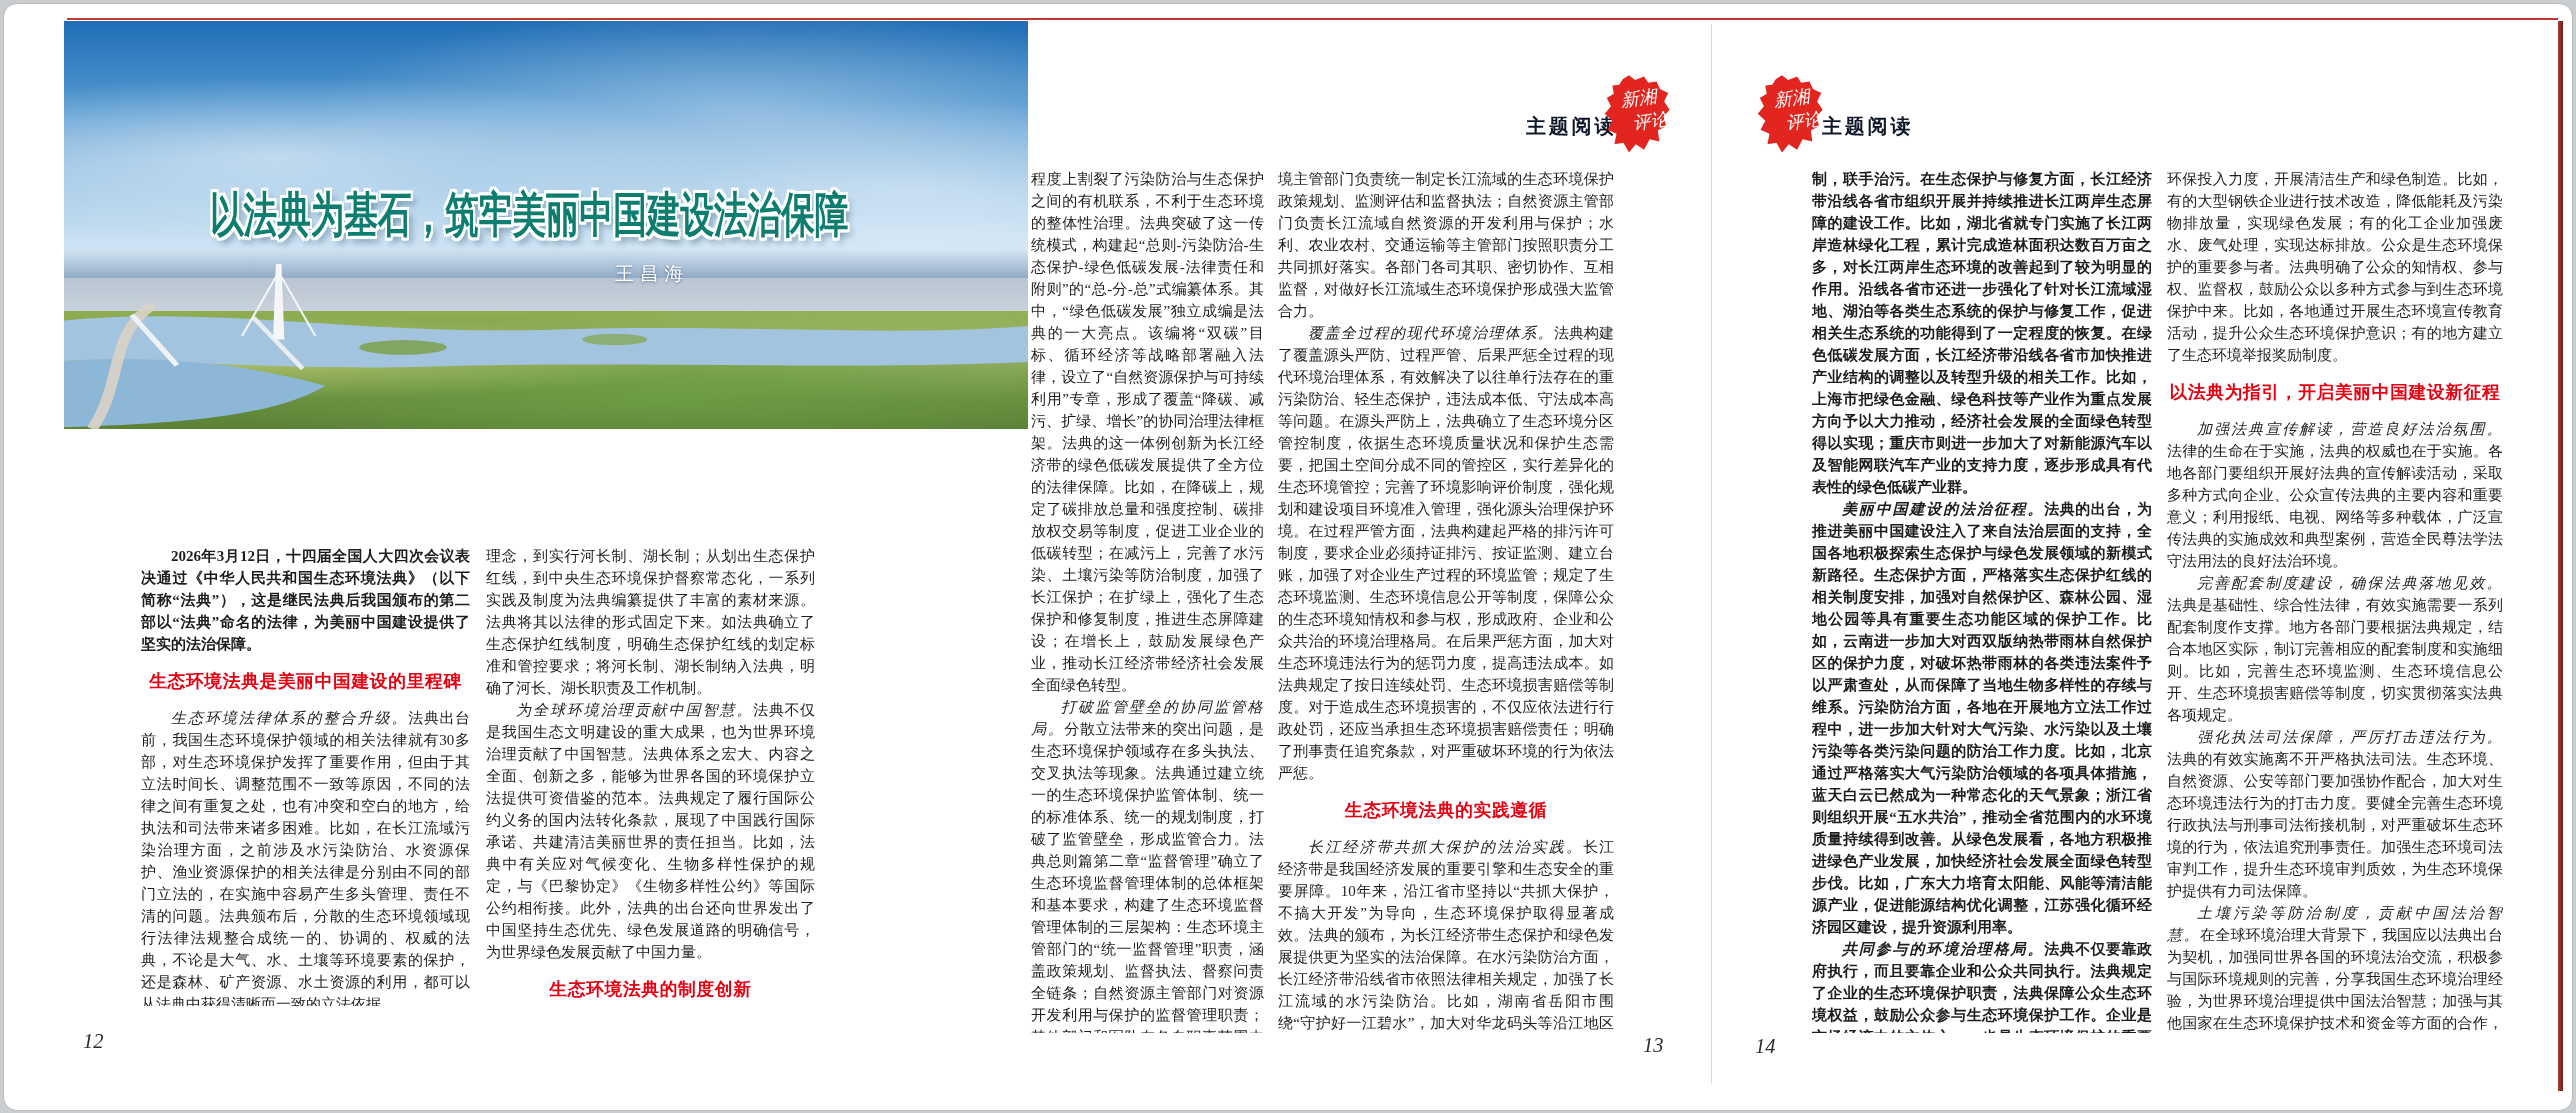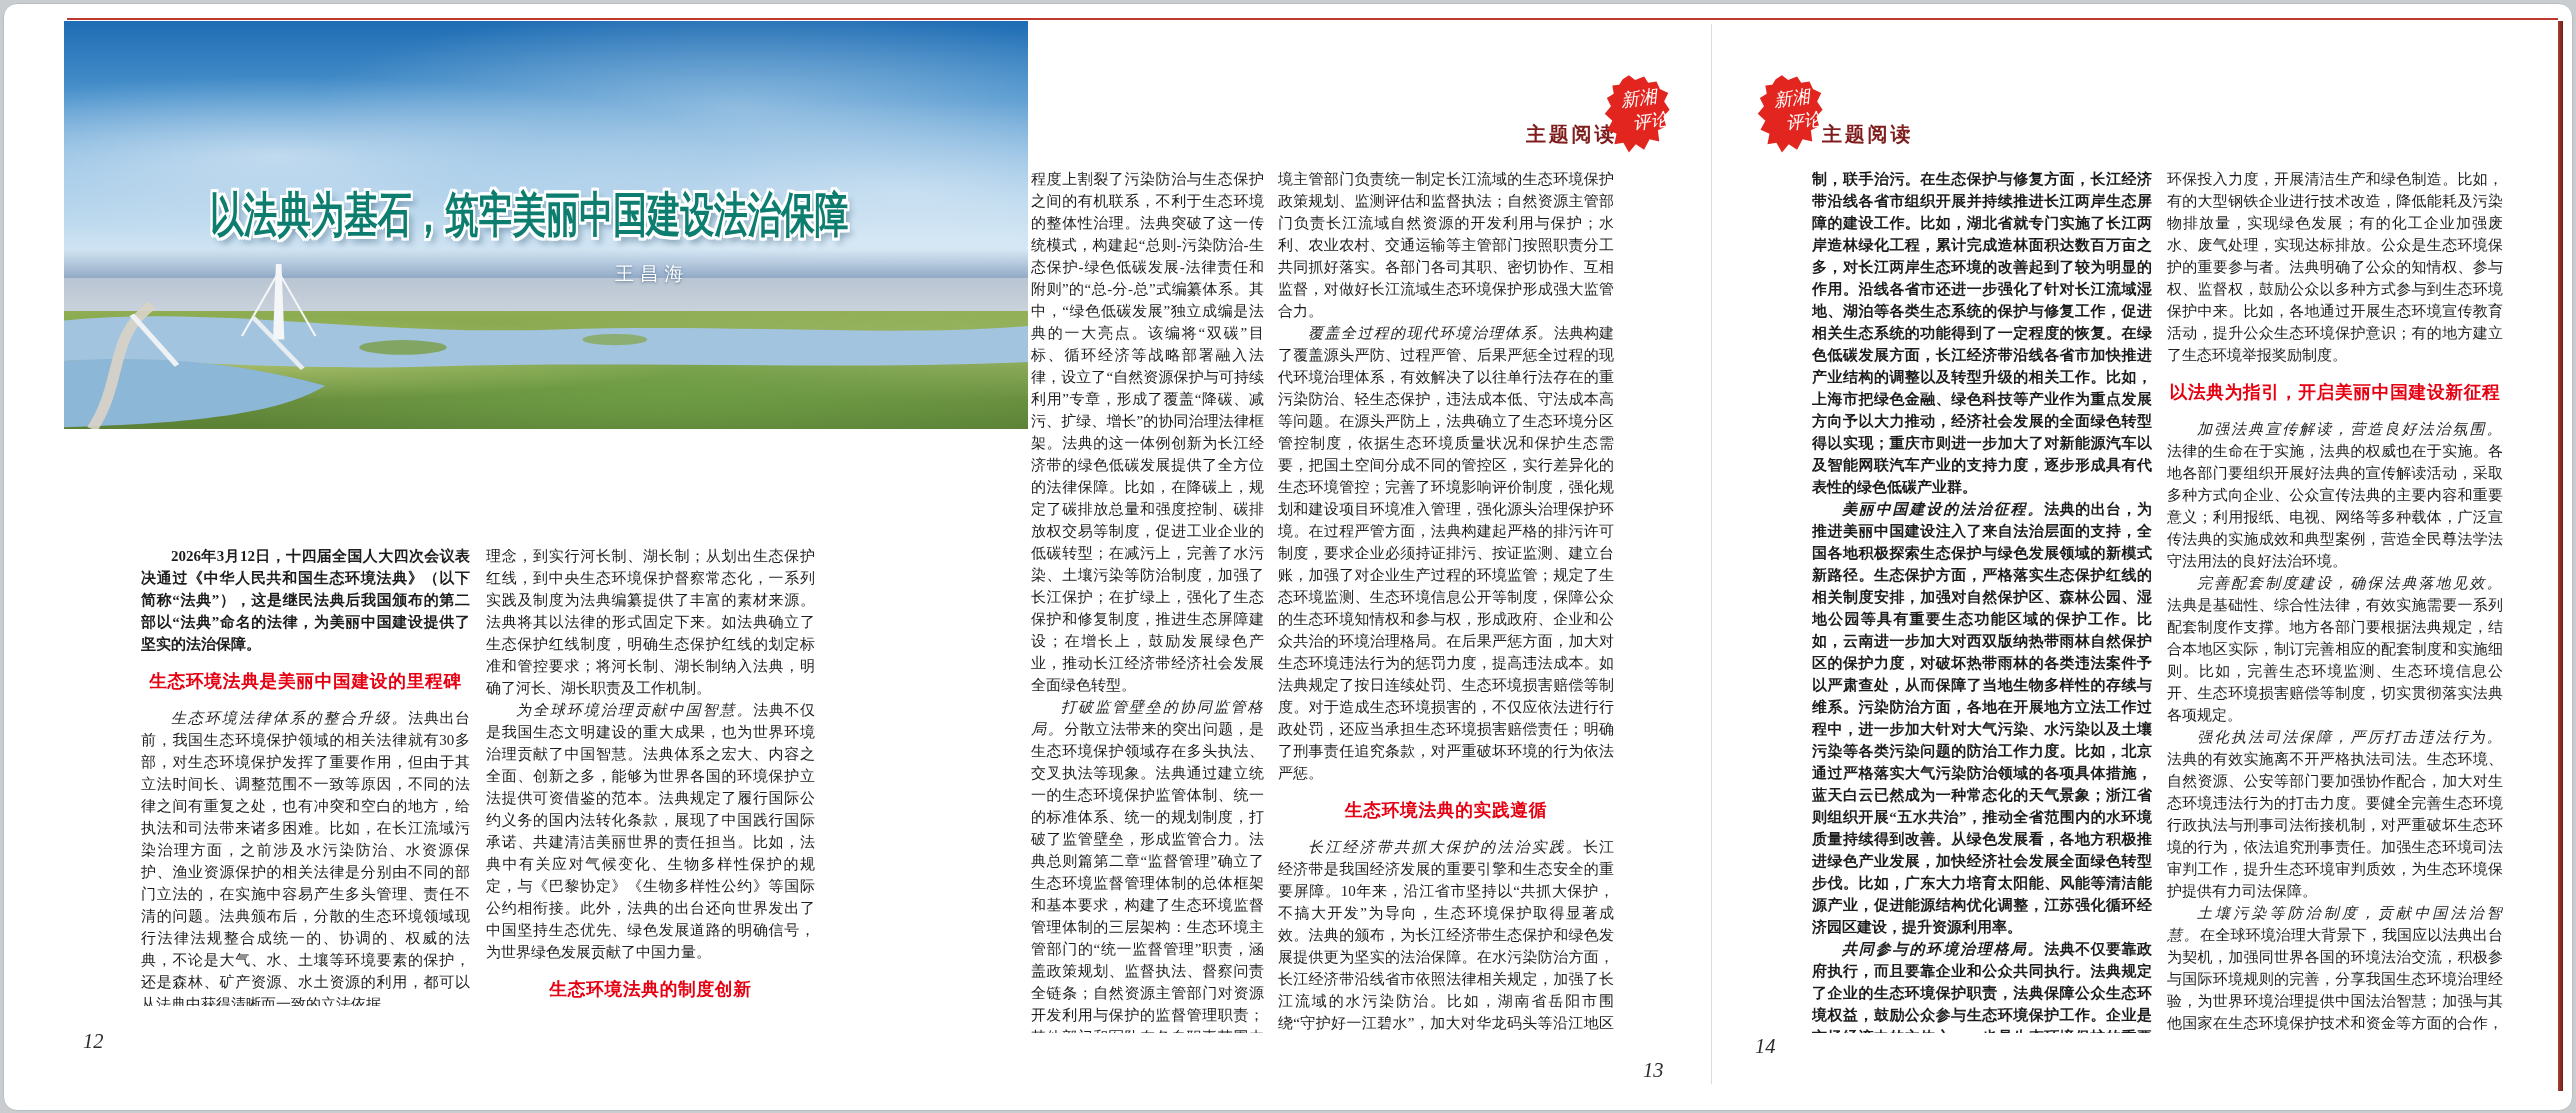--- a/index.html
+++ b/index.html
@@ -33,43 +33,43 @@
   .riverart{position:absolute;left:0;top:0;width:100%;height:100%;}
   .photo-title{position:absolute;left:146px;top:165px;white-space:nowrap;
        font-family:"Liberation Sans",sans-serif;font-weight:900;font-size:48px;line-height:57px;
        color:#0c7d6e;transform:scaleX(.70);transform-origin:left center;letter-spacing:0;
        text-shadow:-2.8px -2.8px 0 #fff,2.8px -2.8px 0 #fff,-2.8px 2.8px 0 #fff,2.8px 2.8px 0 #fff,
                    -2.8px 0 0 #fff,2.8px 0 0 #fff,0 -2.8px 0 #fff,0 2.8px 0 #fff,5.7px 6.4px 7px rgba(10,50,80,.45);}
   .photo-author{position:absolute;left:551px;top:240px;color:#ffffff;font-size:19px;letter-spacing:5.7px;
        font-family:"DejaVu Serif",serif;text-shadow:0 0.7px 2.8px rgba(20,60,90,.6);}
 
   
-  .theme-label{position:absolute;top:121px;font-family:"Liberation Sans",sans-serif;font-weight:bold;
-       font-size:20px;letter-spacing:2.8px;color:#7f1d1d;}
+  .theme-label{position:absolute;top:113px;font-family:"Liberation Sans",sans-serif;font-weight:bold;
+       font-size:20px;letter-spacing:2.8px;color:#0f172a;}
   .tl-13{left:1526px;} .tl-14{left:1822px;}
   .stamp{position:absolute;top:73px;width:69px;height:83px;}
   .st-13{left:1602px;} .st-14{left:1755px;}
 
   
   .col{position:absolute;overflow:hidden;text-align:justify;color:#1d1d1d;}
   #c0{left:141px;top:545px;width:329px;height:461px;}
   #c1{left:486px;top:545px;width:329px;height:461px;}
   #c2{left:1031px;top:168px;width:233px;height:865px;}
   #c3{left:1278px;top:168px;width:336px;height:865px;}
   #c4{left:1812px;top:168px;width:340px;height:865px;font-weight:bold;}
   #c5{left:2167px;top:168px;width:336px;height:865px;}
   .para{margin:0;font-size:15px;line-height:22px;text-indent:30px;}
   .para.noindent{text-indent:0;}
   .para.bold{font-weight:bold;}
   .lead{font-family:"DejaVu Serif",serif;font-style:italic;letter-spacing:1.4px;}
   .sec-heading{margin:14px 0;text-align:center;color:#e60012;font-weight:bold;font-size:17.7px;
        font-family:Liberation Mono, monospace;letter-spacing:0.7px;text-indent:0;}
 
   .pageno{position:absolute;font-family:"Liberation Serif",serif;font-style:italic;font-size:20.5px;color:#2b2b2b;}
-  .pn-12{left:83px;top:1030px;} .pn-13{left:1643px;top:1034px;margin-top:25px;} .pn-14{left:1755px;top:1035px;}
+  .pn-12{left:83px;top:1030px;} .pn-13{left:1643px;top:1034px;} .pn-14{left:1755px;top:1035px;}
 </style>
 </head>
 <body>
 
 <div class="canvas">
   <div class="sheet"></div>
   <div class="top-rule"></div>
   <div class="gutter"></div>
   <div class="right-edge"></div>
 

